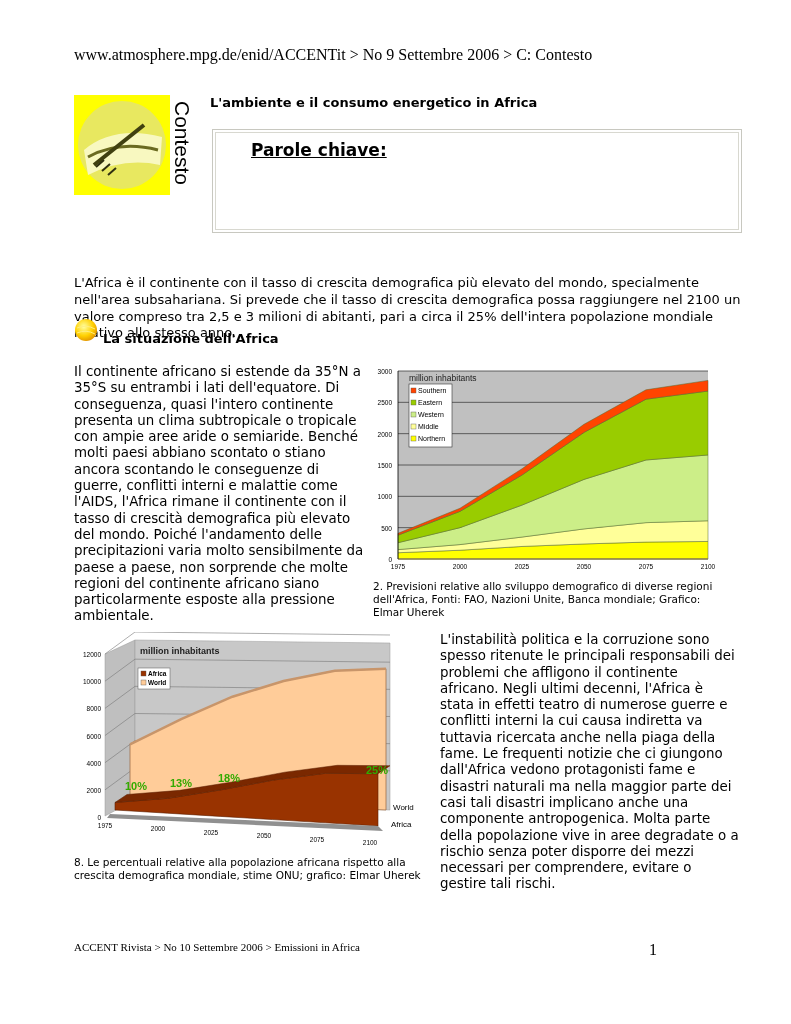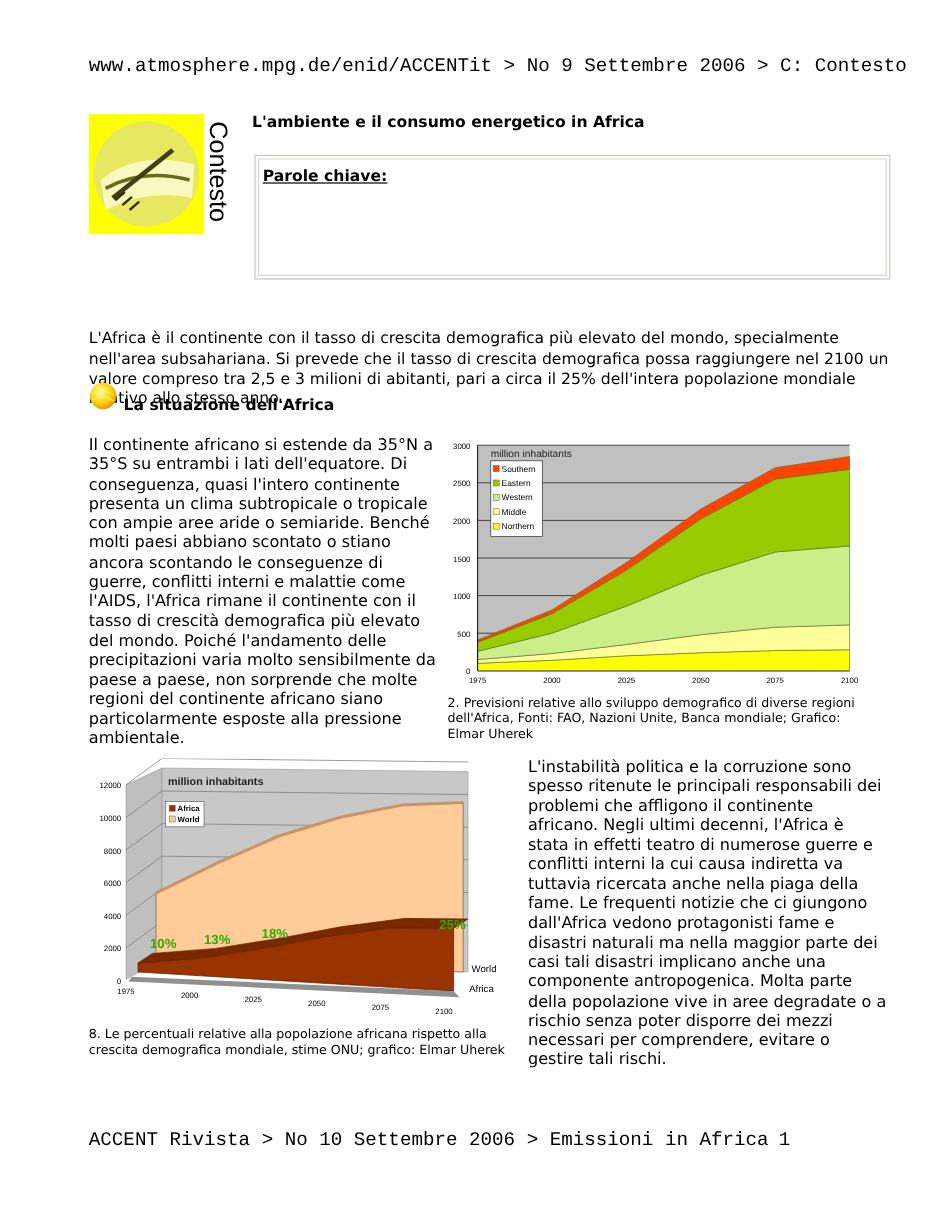--- a/index.html
+++ b/index.html
@@ -1,25 +1,25 @@
 <!DOCTYPE html>
 <html><head>
 <meta charset="utf-8">
 <style>
   html,body{margin:0;padding:0;background:#fff;}
   body{width:791px;height:1024px;position:relative;overflow:hidden;font-family:"DejaVu Sans",sans-serif;color:#000;}
   .abs{position:absolute;}
-  .serif{font-family:Liberation Mono, monospace;}
+  .serif{font-family:Liberation Serif, serif;}
   #header-line{left:74px;top:46px;font-size:16px;}
-  #footer-line{left:74px;top:941px;font-size:16px;}
+  #footer-line{left:74px;top:941px;font-size:11px;}
   #page-num{left:649px;top:941px;font-size:16px;}
   #logo{left:74px;top:95px;width:118px;height:100px;}
   #title{left:210px;top:95px;font-size:13px;font-weight:bold;}
   #kw-box{left:212px;top:129px;width:530px;height:104px;border:1px solid #c8c8c0;box-shadow:inset 0 0 0 2px #fff, inset 0 0 0 3px #d8d8d0;box-sizing:border-box;padding:8px 6px;}
-  #kw-label{font-size:13px;font-weight:bold;text-decoration:underline;margin-top:2px;}
+  #kw-label{font-size:17px;font-weight:bold;text-decoration:underline;margin-top:2px;margin-left:32px;}
   #kw-text{font-size:13px;line-height:16.5px;margin-top:14px;}
   .para{font-size:13px;line-height:16.8px;margin-top:37px;}
   #intro{left:74px;top:238px;width:670px;}
   #section-icon{left:74px;top:318px;width:24px;height:24px;}
   #section-title{left:103px;top:331px;font-size:13px;font-weight:bold;text-align:center;}
   #col1{left:74px;top:364px;width:292px;font-size:13.4px;line-height:16.3px;}
   #chart1{left:368px;top:365px;width:348px;height:212px;}
   #cap1{left:373px;top:580px;width:350px;font-size:10.5px;line-height:13px;}
   #chart2{left:70px;top:632px;width:350px;height:222px;}
   #cap2{left:74px;top:856px;width:360px;font-size:10.5px;line-height:13px;}

